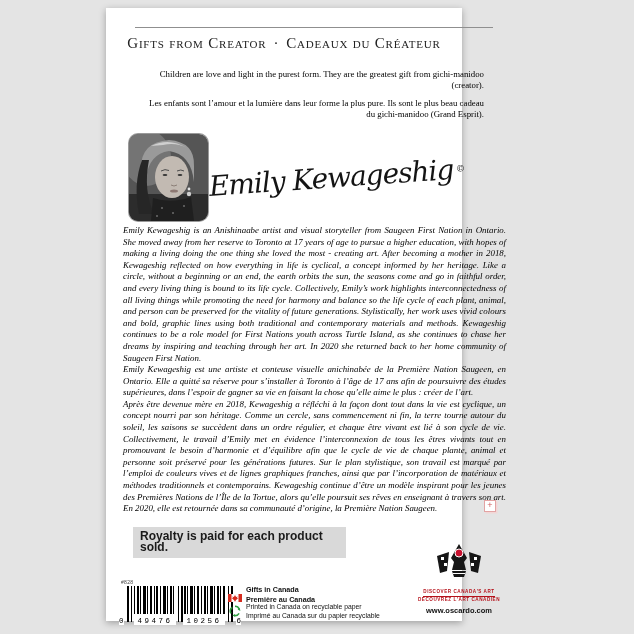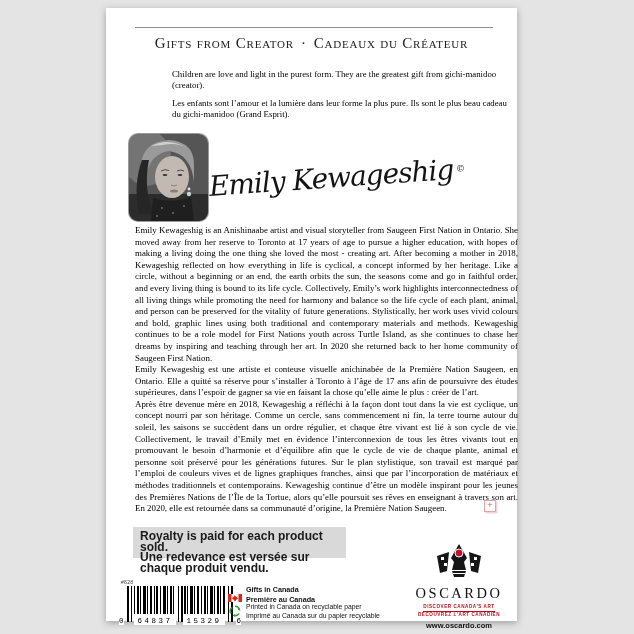--- a/index.html
+++ b/index.html
@@ -1,45 +1,45 @@
 <!DOCTYPE html>
 <html><head>
 <meta charset="utf-8">
 <style>
   html,body{margin:0;padding:0;}
   #stage{position:relative;width:634px;height:634px;background:#e4e4e4;overflow:hidden;
          font-family:"Liberation Serif",serif;color:#111;}
-  .card{position:absolute;left:106px;top:8px;width:411px;height:613px;background:#ffffff;
+  .card{position:absolute;left:106px;top:8px;width:356px;height:613px;background:#ffffff;
         box-shadow:0 2px 7px rgba(0,0,0,.30);}
   .top-rule{position:absolute;left:29px;top:19px;width:358px;height:1px;background:#8f8f8f;}
 
   .heading{position:absolute;top:27px;left:0;width:100%;text-align:center;
            font-variant:small-caps;font-size:15px;letter-spacing:.8px;color:#222;white-space:nowrap;}
   .heading .sep{margin:0 7px;}
 
-  .intro{position:absolute;left:38px;width:340px;text-align:left;font-size:8.8px;
-         line-height:11px;color:#000;margin-left:28px;}
+  .intro{position:absolute;left:38px;width:340px;text-align:right;font-size:8.8px;
+         line-height:11px;color:#000;}
   .intro-en{top:52px;}
   .intro-fr{top:81px;}
 
   .photo{position:absolute;left:23px;top:126px;width:79px;height:87px;border-radius:9px;
          overflow:hidden;box-shadow:0 0 0 1px #9a9a9a;}
   .photo svg{display:block;}
 
   .artist-roles{position:absolute;left:111px;top:130px;font-size:9px;line-height:12.5px;
                 font-weight:600;color:#111;}
   .artist-roles .italic{font-style:italic;}
 
   .signature{position:absolute;left:103px;top:162px;width:250px;font-size:28px;font-style:italic;
              font-family:"DejaVu Serif",serif;transform:rotate(-4deg);transform-origin:left center;
              letter-spacing:-1px;white-space:nowrap;color:#141414;}
   .signature .mark{font-size:9px;letter-spacing:0;vertical-align:7px;margin-left:3px;font-style:normal;}
 
-  .bio{position:absolute;left:29px;width:383px;font-size:8.9px;line-height:11.6px;
-       text-align:justify;color:#000;}
+  .bio{position:absolute;left:17px;width:383px;font-size:8.9px;line-height:11.6px;
+       text-align:justify;color:#000;font-style:italic;}
   .bio-en{top:217px;}
   .bio-fr{top:356px;}
   .bio p{margin:0;}
 
   .img-placeholder{position:absolute;left:378px;top:492px;width:10px;height:10px;background:#fff;
         border:1px solid #e2a3a3;box-shadow:1.5px 1.5px 0 #f2d6d6;color:#d06060;
         font:9px/9px "Liberation Sans",sans-serif;text-align:center;}
 
   .royalty{position:absolute;left:27px;top:519px;width:213px;height:31px;background:#d9d9d9;
            box-sizing:border-box;padding:4px 6px 0 7px;font-family:"Liberation Sans",sans-serif;
@@ -124,21 +124,20 @@
 
     <div class="bio bio-fr">
       <p>Emily Kewageshig est une artiste et conteuse visuelle anichinabée de la Première Nation Saugeen, en Ontario. Elle a quitté sa réserve pour s’installer à Toronto à l’âge de 17 ans afin de poursuivre des études supérieures, dans l’espoir de gagner sa vie en faisant la chose qu’elle aime le plus : créer de l’art.</p>
       <p>Après être devenue mère en 2018, Kewageshig a réfléchi à la façon dont tout dans la vie est cyclique, un concept nourri par son héritage. Comme un cercle, sans commencement ni fin, la terre tourne autour du soleil, les saisons se succèdent dans un ordre régulier, et chaque être vivant est lié à son cycle de vie. Collectivement, le travail d’Emily met en évidence l’interconnexion de tous les êtres vivants tout en promouvant le besoin d’harmonie et d’équilibre afin que le cycle de vie de chaque plante, animal et personne soit préservé pour les générations futures. Sur le plan stylistique, son travail est marqué par l’emploi de couleurs vives et de lignes graphiques franches, ainsi que par l’incorporation de matériaux et méthodes traditionnels et contemporains. Kewageshig continue d’être un modèle inspirant pour les jeunes des Premières Nations de l’Île de la Tortue, alors qu’elle poursuit ses rêves en enseignant à travers son art. En 2020, elle est retournée dans sa communauté d’origine, la Première Nation Saugeen.</p>
     </div>
 
     <div class="img-placeholder">+</div>
 
     <div class="royalty">
       <div>Royalty is paid for each product sold.</div>
-      <div>Une redevance est versée sur chaque produit vendu.</div>
     </div>
 
     <div class="sku">#828</div>
 
     <div class="barcode">
       <svg width="122" height="38" viewBox="0 0 122 38">
         <g fill="#000">
           <rect x="8" width="2" height="36"></rect>
             <rect x="12" width="1" height="36"></rect>
           <rect x="15" width="1" height="28"></rect>
@@ -167,22 +166,22 @@
           <rect x="91" width="3" height="28"></rect>
             <rect x="95" width="1" height="28"></rect>
           <rect x="98" width="2" height="28"></rect>
             <rect x="101" width="1" height="28"></rect>
           <rect x="104" width="2" height="28"></rect>
           <rect x="109" width="1" height="36"></rect>
             <rect x="112" width="2" height="36"></rect>
         </g>
       </svg>
       <span class="bc-digit bc-first">0</span>
-      <span class="bc-digit bc-g1">64837</span>
-      <span class="bc-digit bc-g2">15329</span>
+      <span class="bc-digit bc-g1">49476</span>
+      <span class="bc-digit bc-g2">10256</span>
       <span class="bc-digit bc-last">6</span>
     </div>
 
     <div class="flag">
       <svg width="14" height="8" viewBox="0 0 14 8">
         <rect width="14" height="8" fill="#fff" stroke="#ccc" stroke-width="0.3"></rect>
         <rect width="3.5" height="8" fill="#d52b1e"></rect>
         <rect x="10.5" width="3.5" height="8" fill="#d52b1e"></rect>
         <polygon fill="#d52b1e" points="7,0.9 8.1,2.9 9.7,2.5 8.9,4.3 10.6,4.1 7.7,6.2 7.7,7.2 6.3,7.2 6.3,6.2 3.4,4.1 5.1,4.3 4.3,2.5 5.9,2.9"></polygon>
       </svg>
@@ -217,20 +216,19 @@
         <circle cx="25" cy="10" r="4" fill="#c8102e" stroke="#fff" stroke-width="1"></circle>
         <path d="M3 13 L15 9 L13 28 L6 30 Z" fill="#161616"></path>
         <rect x="7" y="14" width="3" height="3" fill="#fff"></rect>
         <rect x="10" y="20" width="3" height="3" fill="#fff"></rect>
         <path d="M47 13 L35 9 L37 28 L44 30 Z" fill="#161616"></path>
         <rect x="40" y="14" width="3" height="3" fill="#fff"></rect>
         <rect x="37" y="20" width="3" height="3" fill="#fff"></rect>
         <path d="M18 28 L32 28 L30 34 L20 34 Z" fill="#161616"></path>
         <rect x="19" y="30" width="12" height="1" fill="#fff"></rect>
       </svg>
-      <div class="brand-name">OSCARDO</div>
       <div class="tagline"><span class="tagline-en">DISCOVER CANADA'S ART</span></div>
       <div class="tagline">DÉCOUVREZ L'ART CANADIEN</div>
       <div class="website">www.oscardo.com</div>
     </div>
 
   </div>
 </div>
 
 </body></html>

